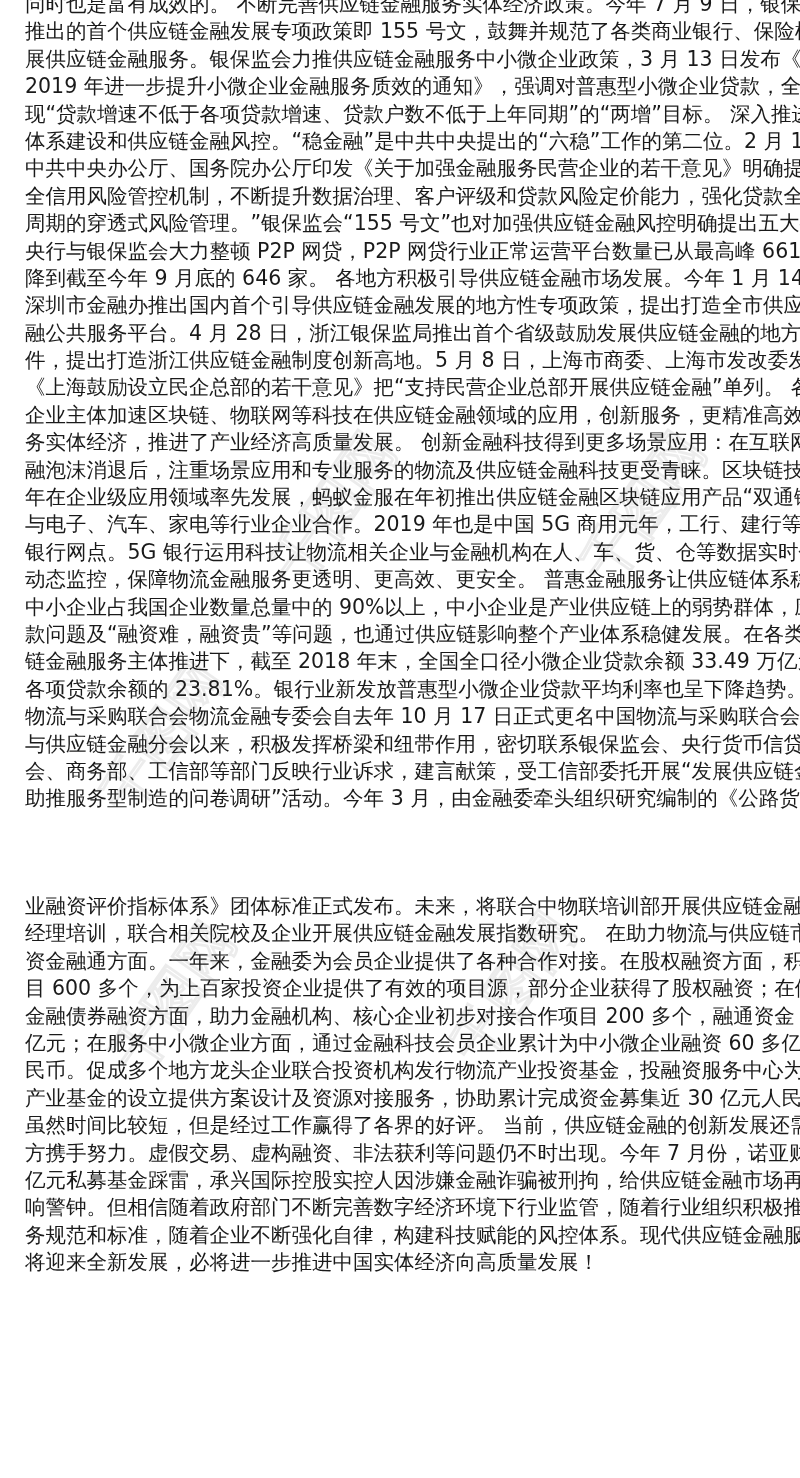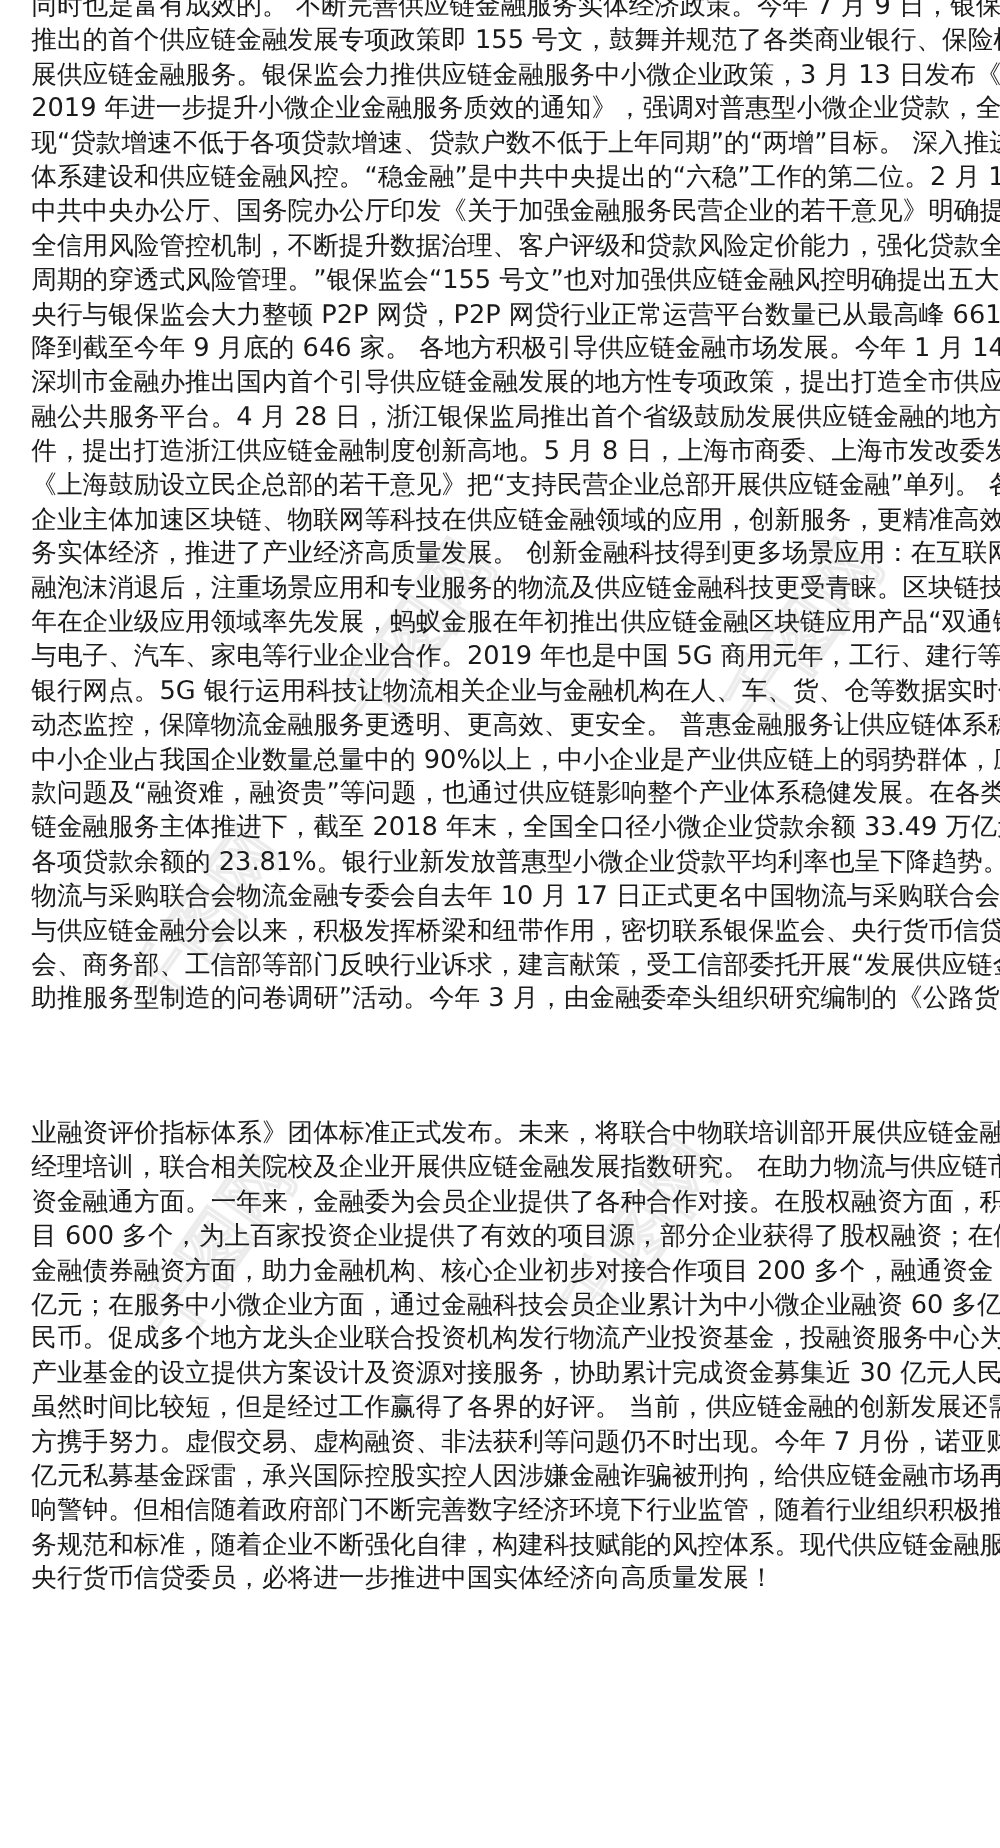--- a/index.html
+++ b/index.html
@@ -115,16 +115,16 @@
     <span class="line">目 600 多个，为上百家投资企业提供了有效的项目源，部分企业获得了股权融资；在供应链</span>
     <span class="line">金融债券融资方面，助力金融机构、核心企业初步对接合作项目 200 多个，融通资金 300 多</span>
     <span class="line">亿元；在服务中小微企业方面，通过金融科技会员企业累计为中小微企业融资 60 多亿元人</span>
     <span class="line">民币。促成多个地方龙头企业联合投资机构发行物流产业投资基金，投融资服务中心为物流</span>
     <span class="line">产业基金的设立提供方案设计及资源对接服务，协助累计完成资金募集近 30 亿元人民币，</span>
     <span class="line">虽然时间比较短，但是经过工作赢得了各界的好评。 当前，供应链金融的创新发展还需各</span>
     <span class="line">方携手努力。虚假交易、虚构融资、非法获利等问题仍不时出现。今年 7 月份，诺亚财富 34</span>
     <span class="line">亿元私募基金踩雷，承兴国际控股实控人因涉嫌金融诈骗被刑拘，给供应链金融市场再次敲</span>
     <span class="line">响警钟。但相信随着政府部门不断完善数字经济环境下行业监管，随着行业组织积极推进服</span>
     <span class="line">务规范和标准，随着企业不断强化自律，构建科技赋能的风控体系。现代供应链金融服务必</span>
-    <span class="line last">央行货币信贷委员，必将进一步推进中国实体经济向高质量发展！</span>
+    <span class="line last">将迎来全新发展，必将进一步推进中国实体经济向高质量发展！</span>
   </div>
 
 </div>
 
 </body></html>

